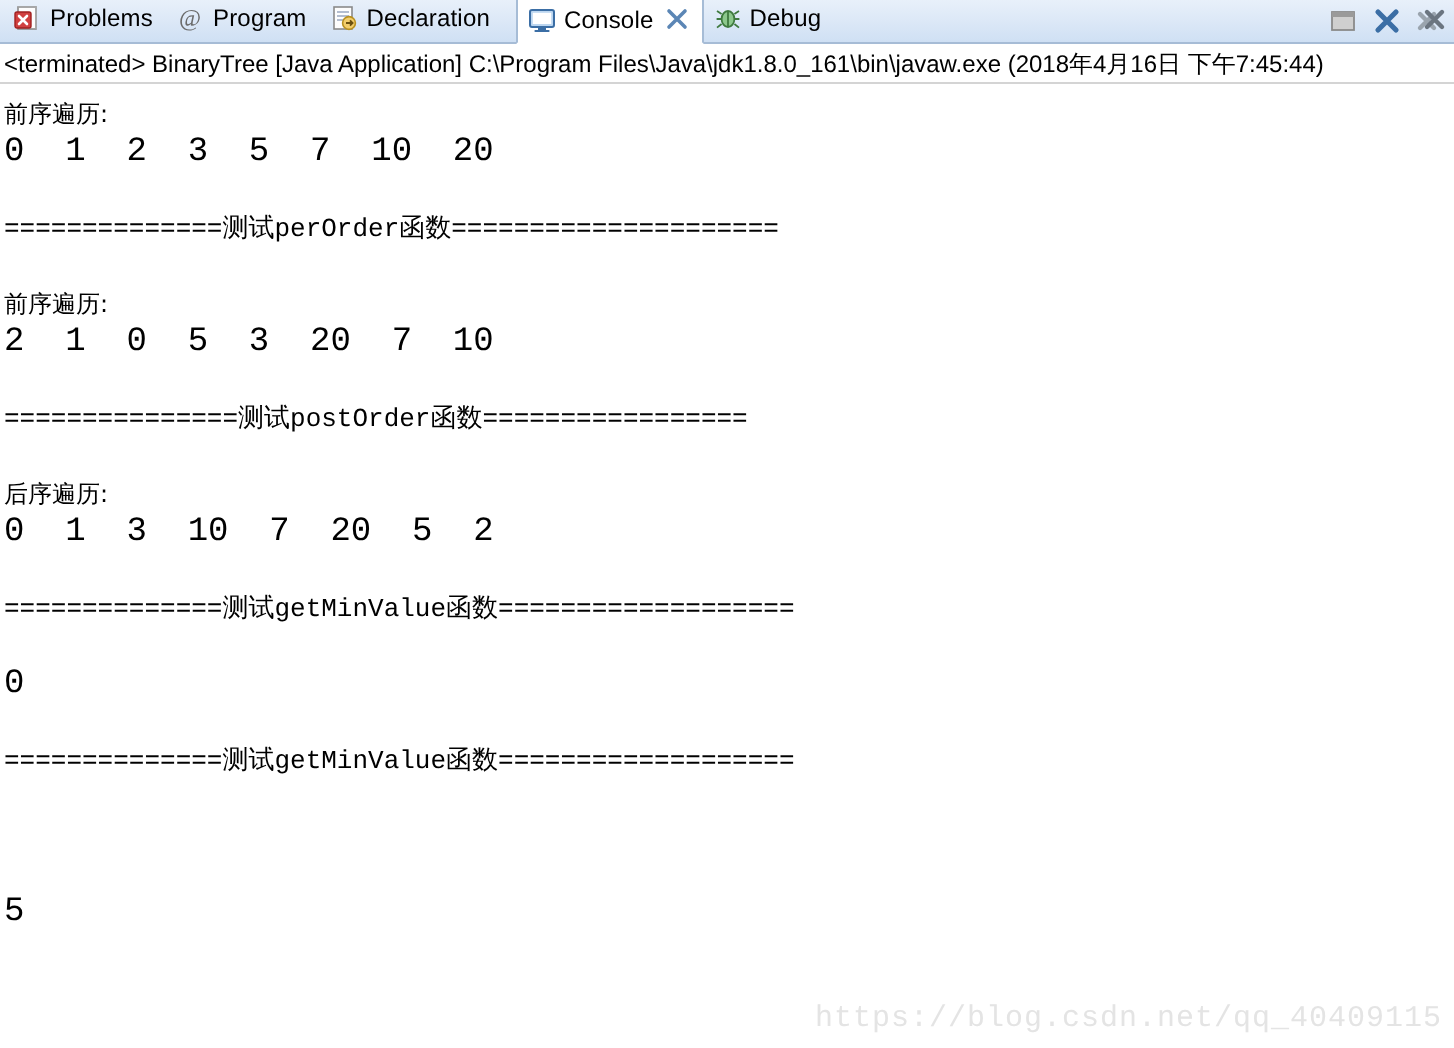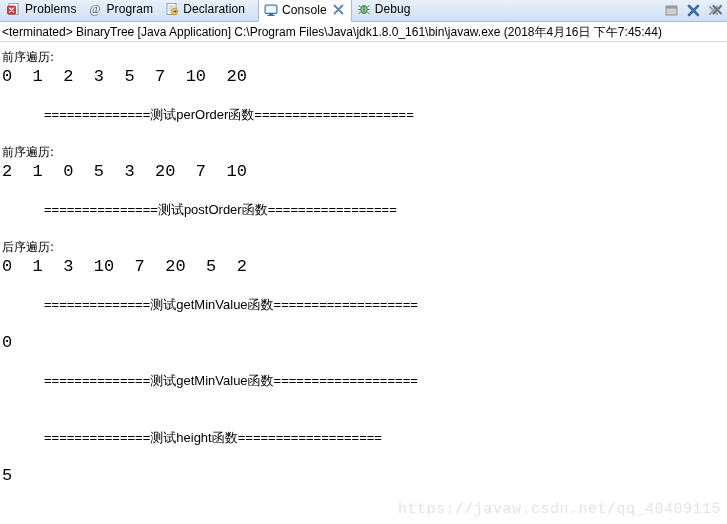--- a/index.html
+++ b/index.html
@@ -118,27 +118,26 @@
     height: 19px;
   }
   .out-line.blank {
     height: 19px;
   }
   .out-line.cjk {
     font-family: "DejaVu Sans", "Liberation Sans", sans-serif;
     font-size: 12px;
   }
   .sep-line {
-    font-family: Liberation Sans, sans-serif;
+    font-family: Liberation Mono, monospace;
     font-size: 13px;
     line-height: 19px;
     white-space: pre;
     color: #000000;
     height: 19px;
-    margin-left: 42px;
   }
 
   #watermark {
     position: absolute;
     right: 6px;
     bottom: 4px;
     font-family: "Liberation Mono", monospace;
     font-size: 15px;
     color: #e4e4e4;
     letter-spacing: 0.5px;
@@ -251,18 +250,17 @@
       <div class="out-line cjk">后序遍历:</div>
       <div class="out-line">0  1  3  10  7  20  5  2</div>
       <div class="out-line blank"></div>
       <div class="sep-line">==============测试getMinValue函数===================</div>
       <div class="out-line blank"></div>
       <div class="out-line">0</div>
       <div class="out-line blank"></div>
       <div class="sep-line">==============测试getMinValue函数===================</div>
       <div class="out-line blank"></div>
       <div class="out-line blank"></div>
-      <div class="sep-line">==============测试height函数===================</div>
       <div class="out-line blank"></div>
       <div class="out-line">5</div>
     </div>
-  <div id="watermark">https://javaw.csdn.net/qq_40409115</div>
+  <div id="watermark">https://blog.csdn.net/qq_40409115</div>
 </div>
 
 </body></html>

